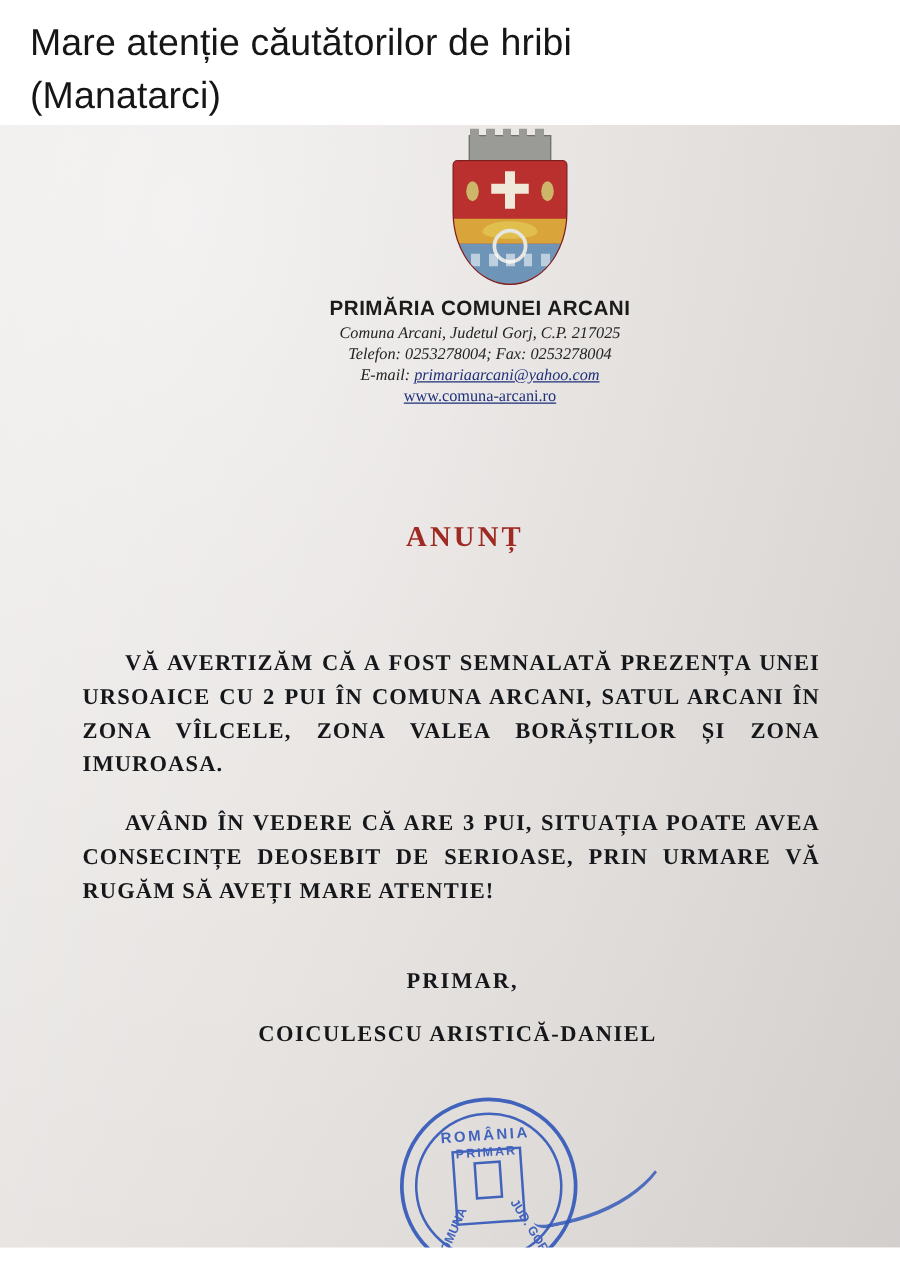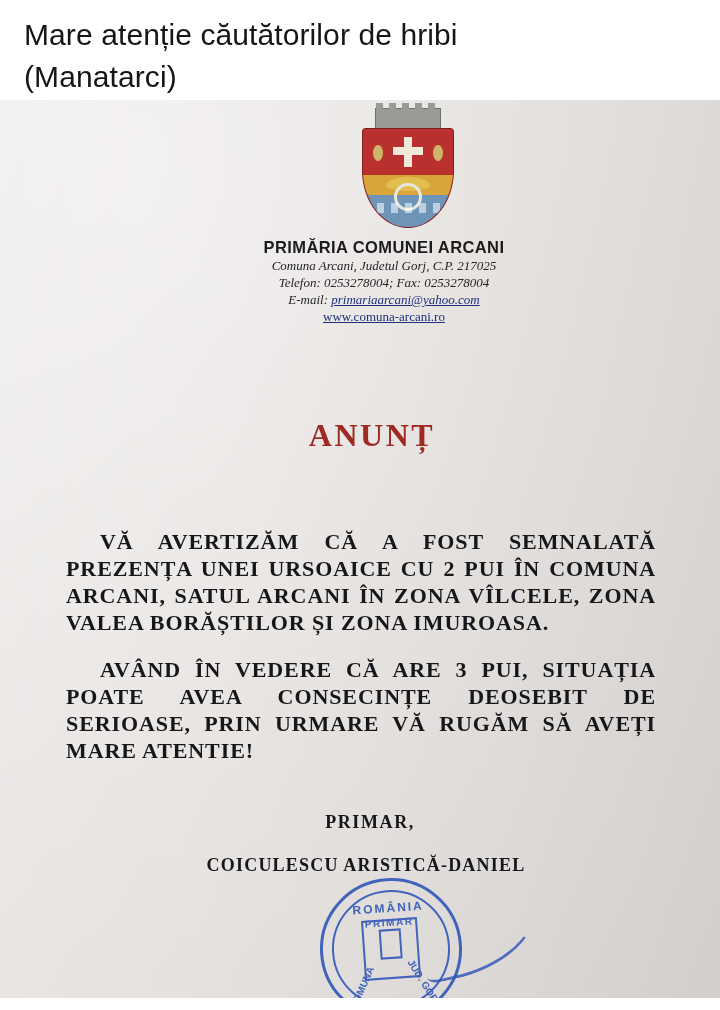--- a/index.html
+++ b/index.html
@@ -189,34 +189,34 @@
     transform: translateX(24px);
     display: block;
   }
 
   
   .anunt {
     text-align: center;
     margin-top: 92px;
     font-family: "Liberation Serif", serif;
     font-weight: bold;
-    font-size: 32px;
+    font-size: 23px;
     letter-spacing: 2.5px;
     color: #9f2a24;
     transform: translateX(12px);
   }
 
   .body-block {
     margin-top: 74px;
     padding: 0 28px 0 30px;
   }
   .body-para {
     font-family: "Liberation Serif", serif;
     font-weight: bold;
-    font-size: 22px;
+    font-size: 18px;
     line-height: 27px;
     letter-spacing: 0.9px;
     color: #15171a;
     text-align: justify;
     text-indent: 34px;
     margin: 0 0 20px 0;
   }
 
   .signature {
     margin-top: 48px;

